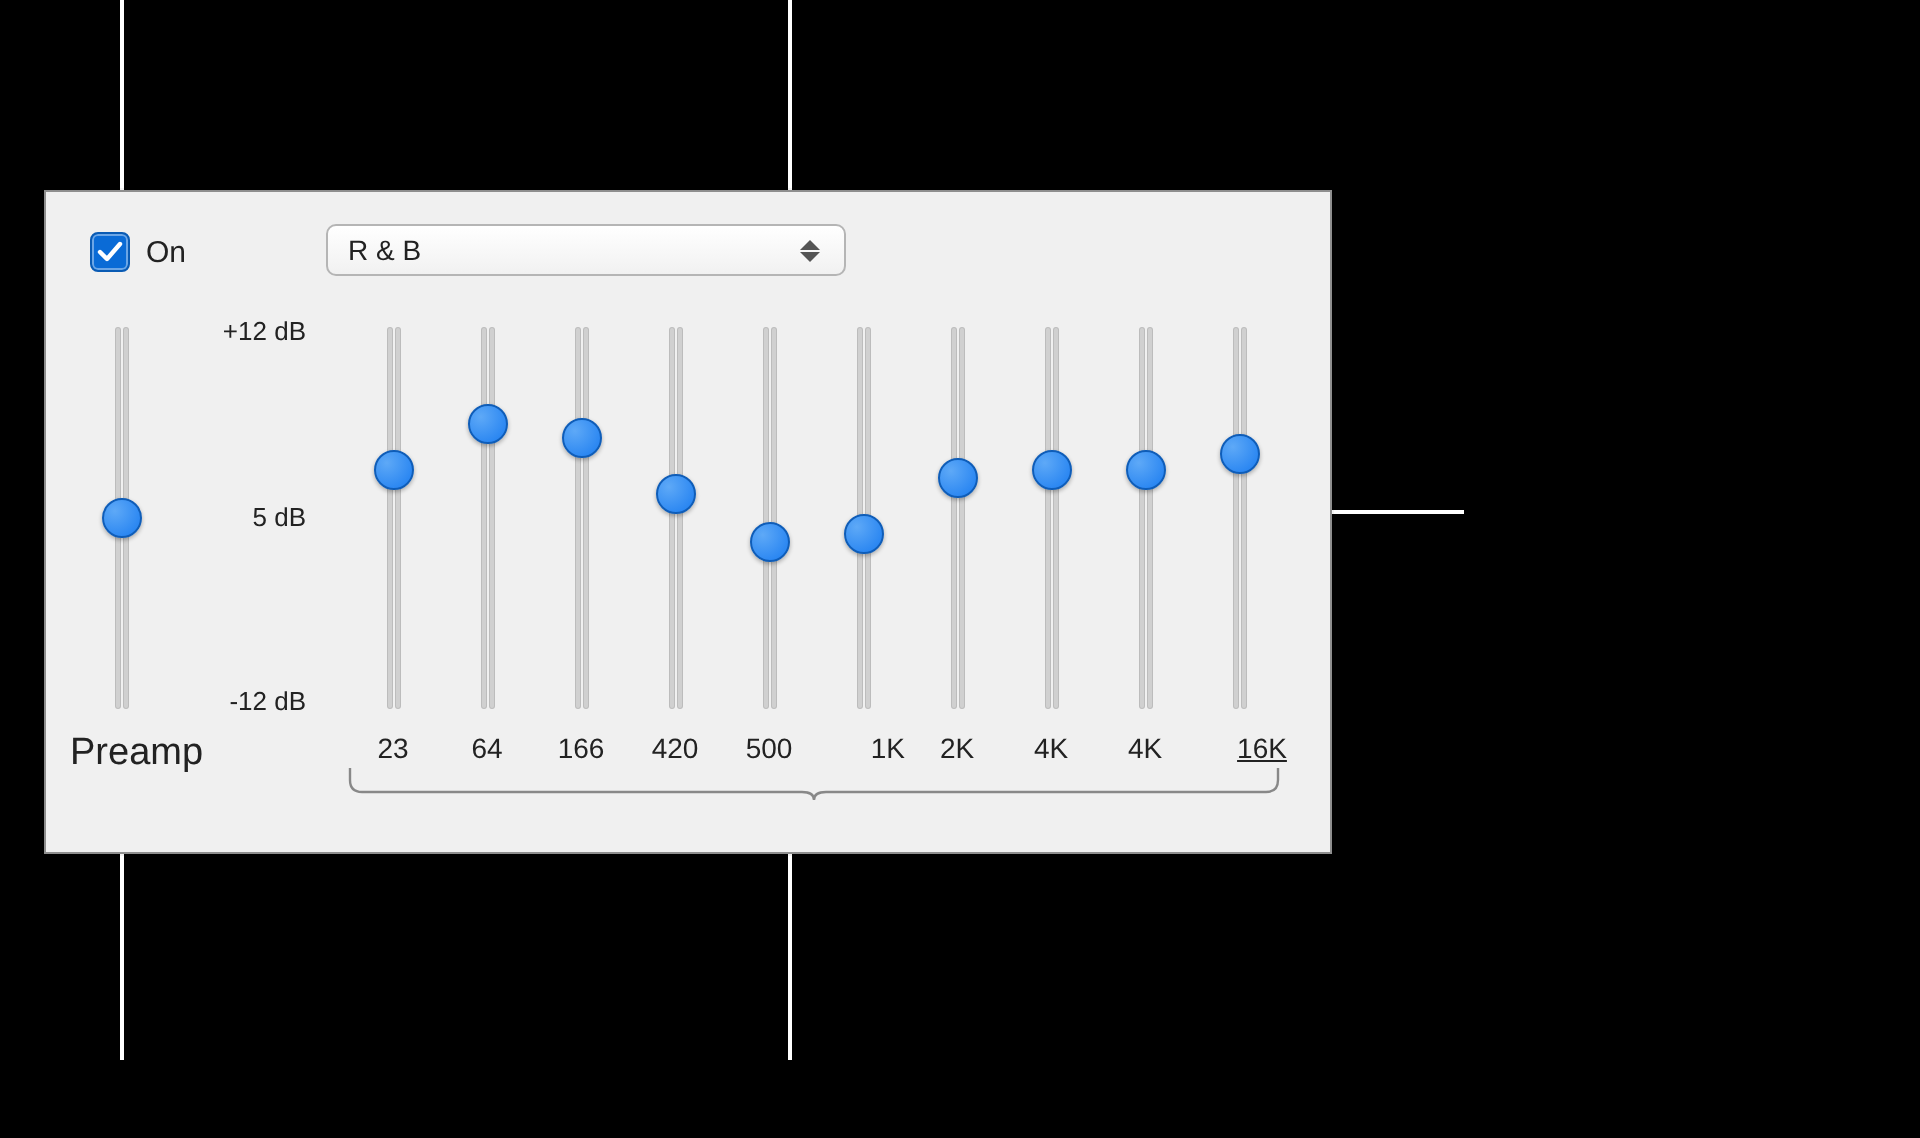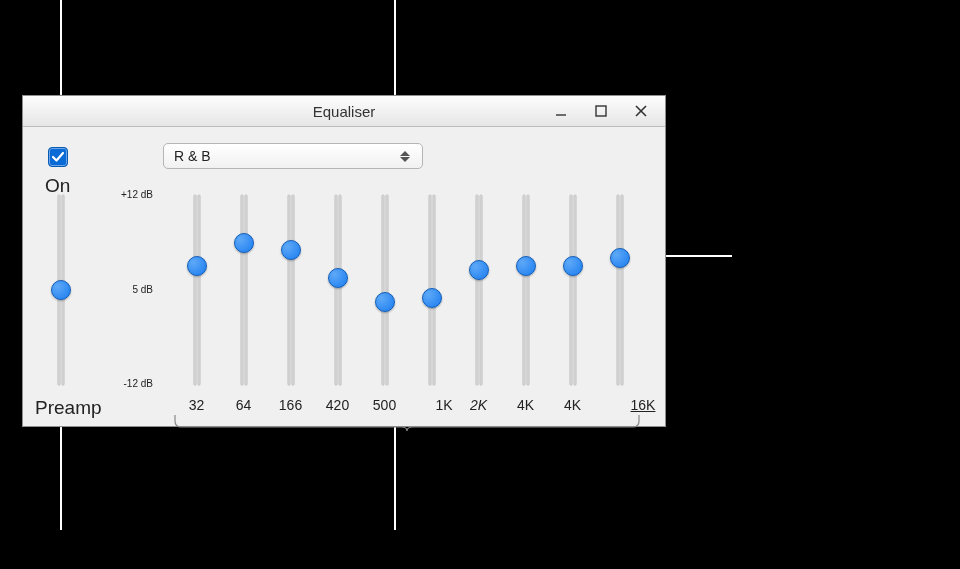--- a/index.html
+++ b/index.html
@@ -70,22 +70,21 @@
   }
 
   
   .on-row {
     position: absolute;
     left: 22px;
     top: 20px;
     display: flex;
     align-items: center;
     gap: 8px;
-    font-size: 19px;
-    flex-direction: column;
+    font-size: 15px;
   }
   .checkbox {
     width: 18px;
     height: 18px;
     border-radius: 4px;
     background: #0a6bd6;
     border: 1px solid #0a5bb4;
     box-shadow: inset 0 0 0 1px rgba(255,255,255,.4);
     display: flex;
     align-items: center;
@@ -135,21 +134,21 @@
   .yscale {
     position: absolute;
     left: 70px;
     top: 62px;
     width: 60px;
     height: 200px;
     display: flex;
     flex-direction: column;
     justify-content: space-between;
     align-items: flex-end;
-    font-size: 10px;
+    font-size: 13px;
     color: #222;
     text-align: center;
   }
 
   .preamp-label {
     position: absolute;
     left: 12px;
     top: 270px;
     font-size: 19px;
   }
@@ -228,41 +227,20 @@
 <body>
 
 <div class="callout" style="left:60px; top:0;  width:2px; height:140px;"></div>
 <div class="callout" style="left:394px; top:0; width:2px; height:138px;"></div>
 <div class="callout" style="left:632px; top:255px; width:100px; height:2px;"></div>
 <div class="callout" style="left:60px; top:410px; width:2px; height:120px;"></div>
 <div class="callout" style="left:394px; top:410px; width:2px; height:120px;"></div>
 
 <div class="window">
 
-  <div class="titlebar">
-    <span class="title">Equaliser</span>
-    <div class="sysbtns">
-      <div class="sysbtn">
-        <svg width="14" height="14">
-            <line x1="2" y1="11" x2="12" y2="11" stroke="#333" stroke-width="1.4"></line>
-          </svg>
-      </div>
-      <div class="sysbtn">
-        <svg width="14" height="14">
-            <rect x="2" y="2" width="10" height="10" fill="none" stroke="#333" stroke-width="1.4"></rect>
-          </svg>
-      </div>
-      <div class="sysbtn">
-        <svg width="14" height="14">
-            <line x1="2" y1="2" x2="12" y2="12" stroke="#333" stroke-width="1.6"></line>
-            <line x1="12" y1="2" x2="2" y2="12" stroke="#333" stroke-width="1.6"></line>
-          </svg>
-      </div>
-    </div>
-  </div>
 
   <div class="body">
 
     <div class="on-row">
       <div class="checkbox">
         <svg width="14" height="14">
           <polyline points="2,7 5.5,10.5 12,3" fill="none" stroke="#fff" stroke-width="2.2" stroke-linecap="round" stroke-linejoin="round"></polyline>
         </svg>
       </div>
       <span>On</span>
@@ -286,21 +264,21 @@
       <div class="track-grooves"></div>
       <div class="thumb" style="top: 95px;"></div>
     </div>
     <span class="preamp-label">Preamp</span>
 
     <div class="bands" id="bands">
         <div class="band slider" style="left: 11.5px;">
           <div class="track-grooves"></div>
           <div class="thumb" style="top: 71.25px;"></div>
         </div>
-        <span class="band-label" style="left: 23.5px;">32</span>
+        <span class="band-label" style="left: 23.5px;">23</span>
         <div class="band slider" style="left: 58.5px;">
           <div class="track-grooves"></div>
           <div class="thumb" style="top: 47.5px;"></div>
         </div>
         <span class="band-label" style="left: 70.5px;">64</span>
         <div class="band slider" style="left: 105.5px;">
           <div class="track-grooves"></div>
           <div class="thumb" style="top: 55.4167px;"></div>
         </div>
         <span class="band-label" style="left: 117.5px;">166</span>
@@ -316,36 +294,36 @@
         <span class="band-label" style="left: 211.5px;">500</span>
         <div class="band slider" style="left: 246.5px;">
           <div class="track-grooves"></div>
           <div class="thumb" style="top: 102.917px;"></div>
         </div>
         <span class="band-label" style="left: 258.5px; text-align: right;">1K</span>
         <div class="band slider" style="left: 293.5px;">
           <div class="track-grooves"></div>
           <div class="thumb" style="top: 75.2083px;"></div>
         </div>
-        <span class="band-label" style="left: 305.5px; font-style: italic;">2K</span>
+        <span class="band-label" style="left: 305.5px;">2K</span>
         <div class="band slider" style="left: 340.5px;">
           <div class="track-grooves"></div>
           <div class="thumb" style="top: 71.25px;"></div>
         </div>
         <span class="band-label" style="left: 352.5px;">4K</span>
         <div class="band slider" style="left: 387.5px;">
           <div class="track-grooves"></div>
           <div class="thumb" style="top: 71.25px;"></div>
         </div>
         <span class="band-label" style="left: 399.5px;">4K</span>
         <div class="band slider" style="left: 434.5px;">
           <div class="track-grooves"></div>
           <div class="thumb" style="top: 63.3333px;"></div>
         </div>
-        <span class="band-label" style="left: 470px; text-decoration: underline;">16K</span>
+        <span class="band-label" style="left: 458px; text-decoration: underline;">16K</span>
       </div>
 
     <div class="brace">
       <svg viewBox="0 0 470 16" preserveAspectRatio="none">
         <path d="M2 0 v6 q0 6 6 6 h220 q6 0 6 4 q0 -4 6 -4 h220 q6 0 6 -6 v-6" fill="none" stroke="#888" stroke-width="1.2"></path>
       </svg>
     </div>
 
   </div>
 </div>

